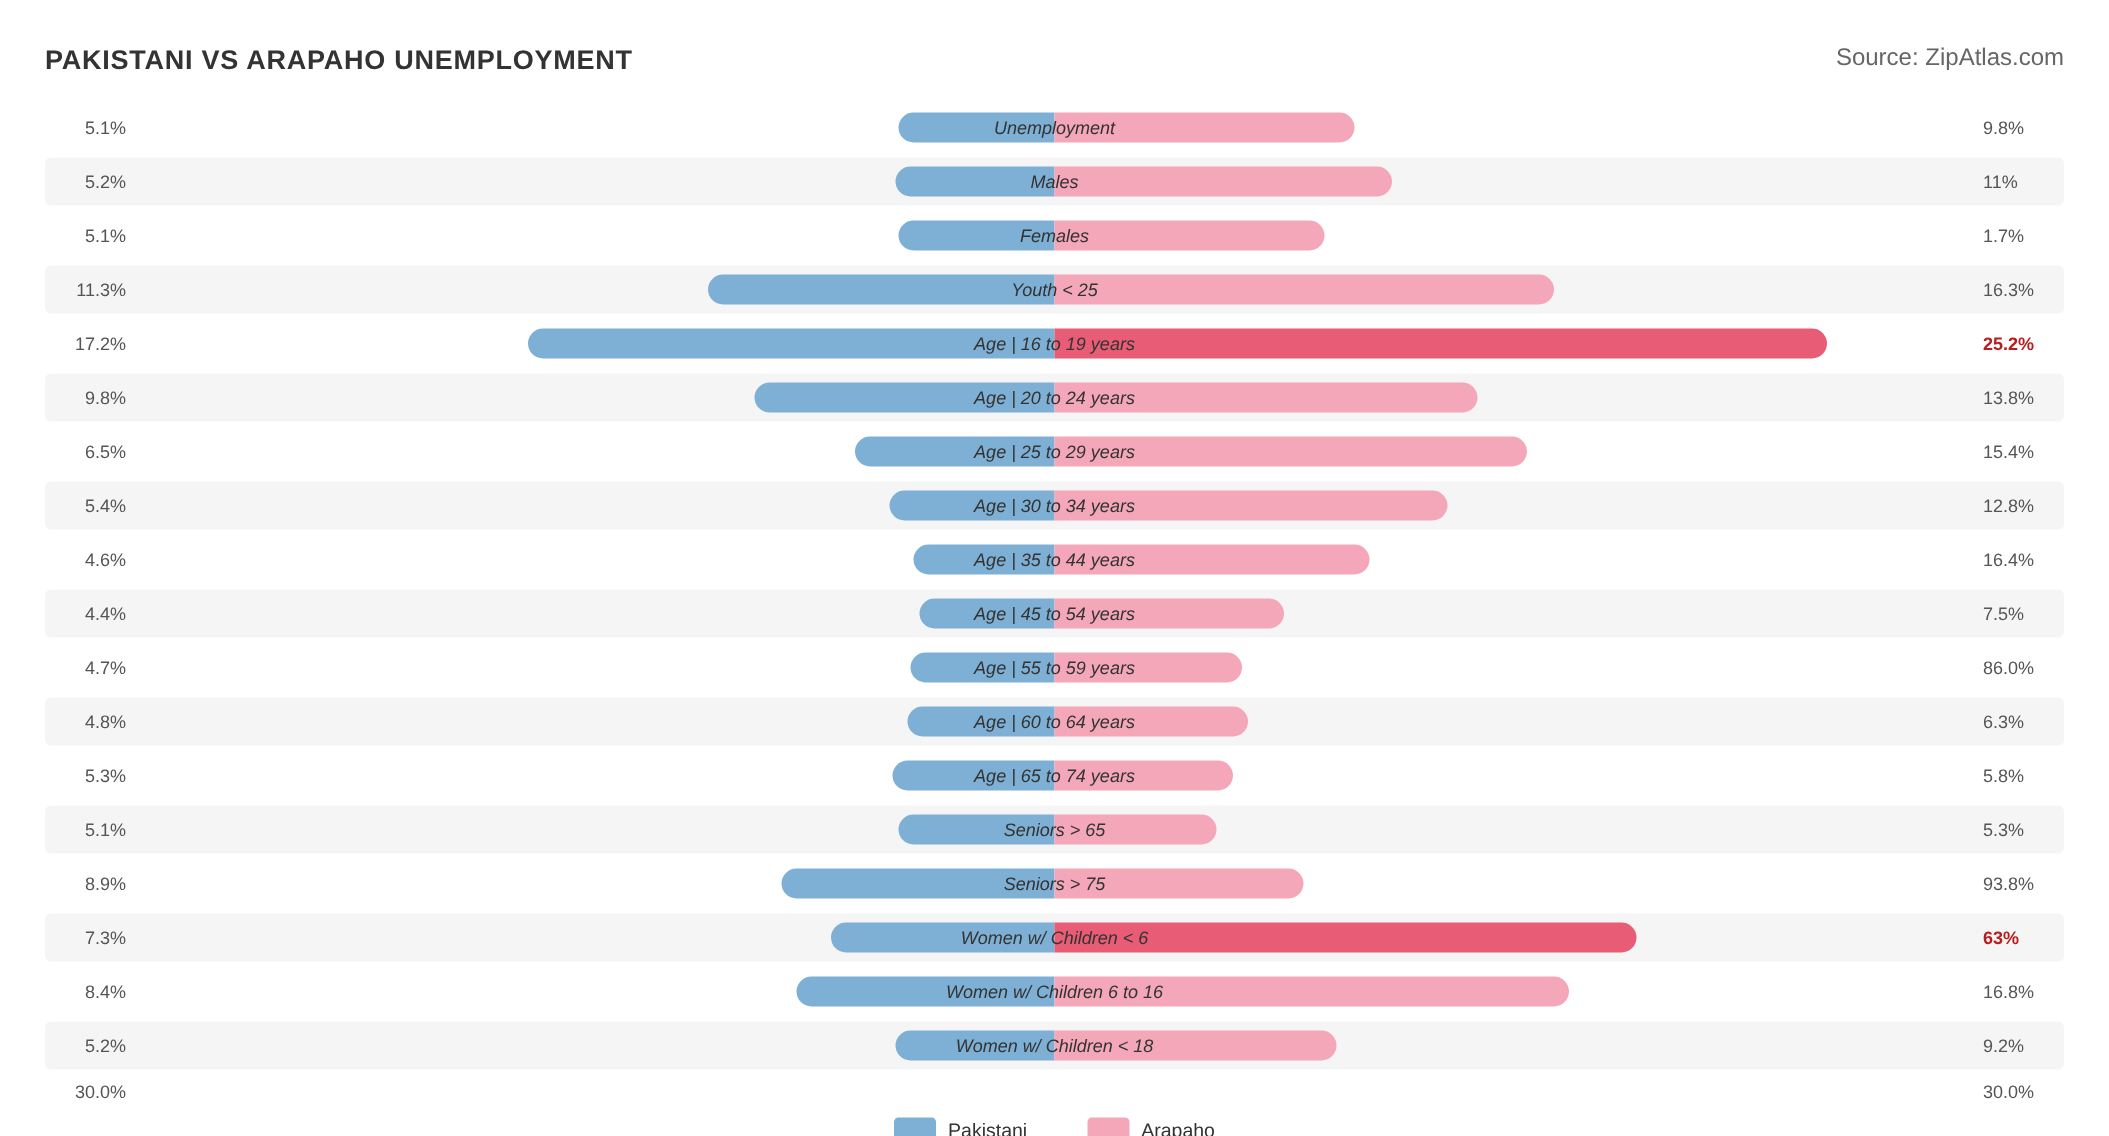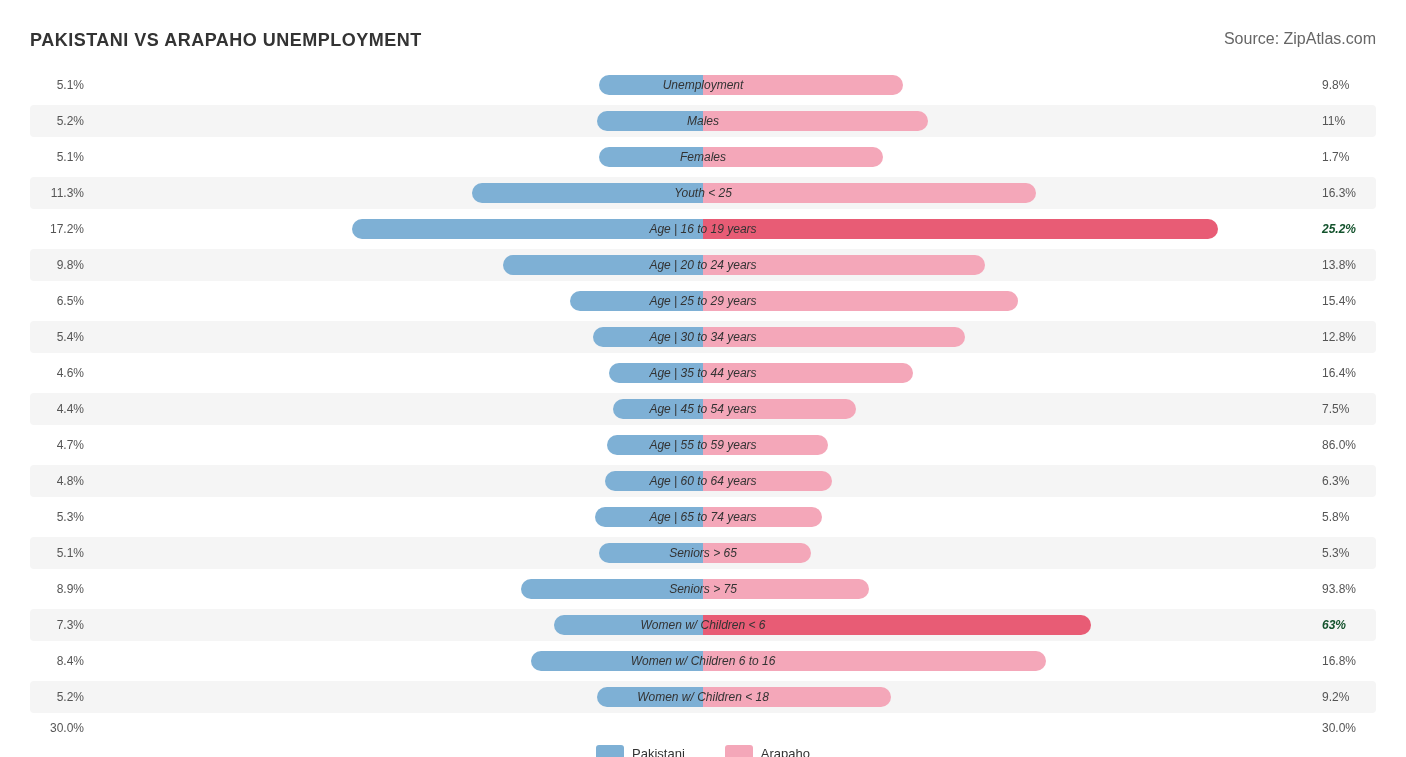--- a/index.html
+++ b/index.html
@@ -96,22 +96,21 @@
     .right-label {
       width: 60px;
       text-align: left;
       font-size: 12px;
       color: #555;
       padding-left: 6px;
       flex-shrink: 0;
     }
     .right-label-pink-bold {
       font-weight: bold;
-      color: #14532d;
-      font-style: italic;
+      color: #b91c1c;
     }
     .axis-row {
       display: flex;
       align-items: center;
       margin-top: 8px;
     }
     .axis-left {
       width: 60px;
       text-align: right;
       font-size: 12px;

